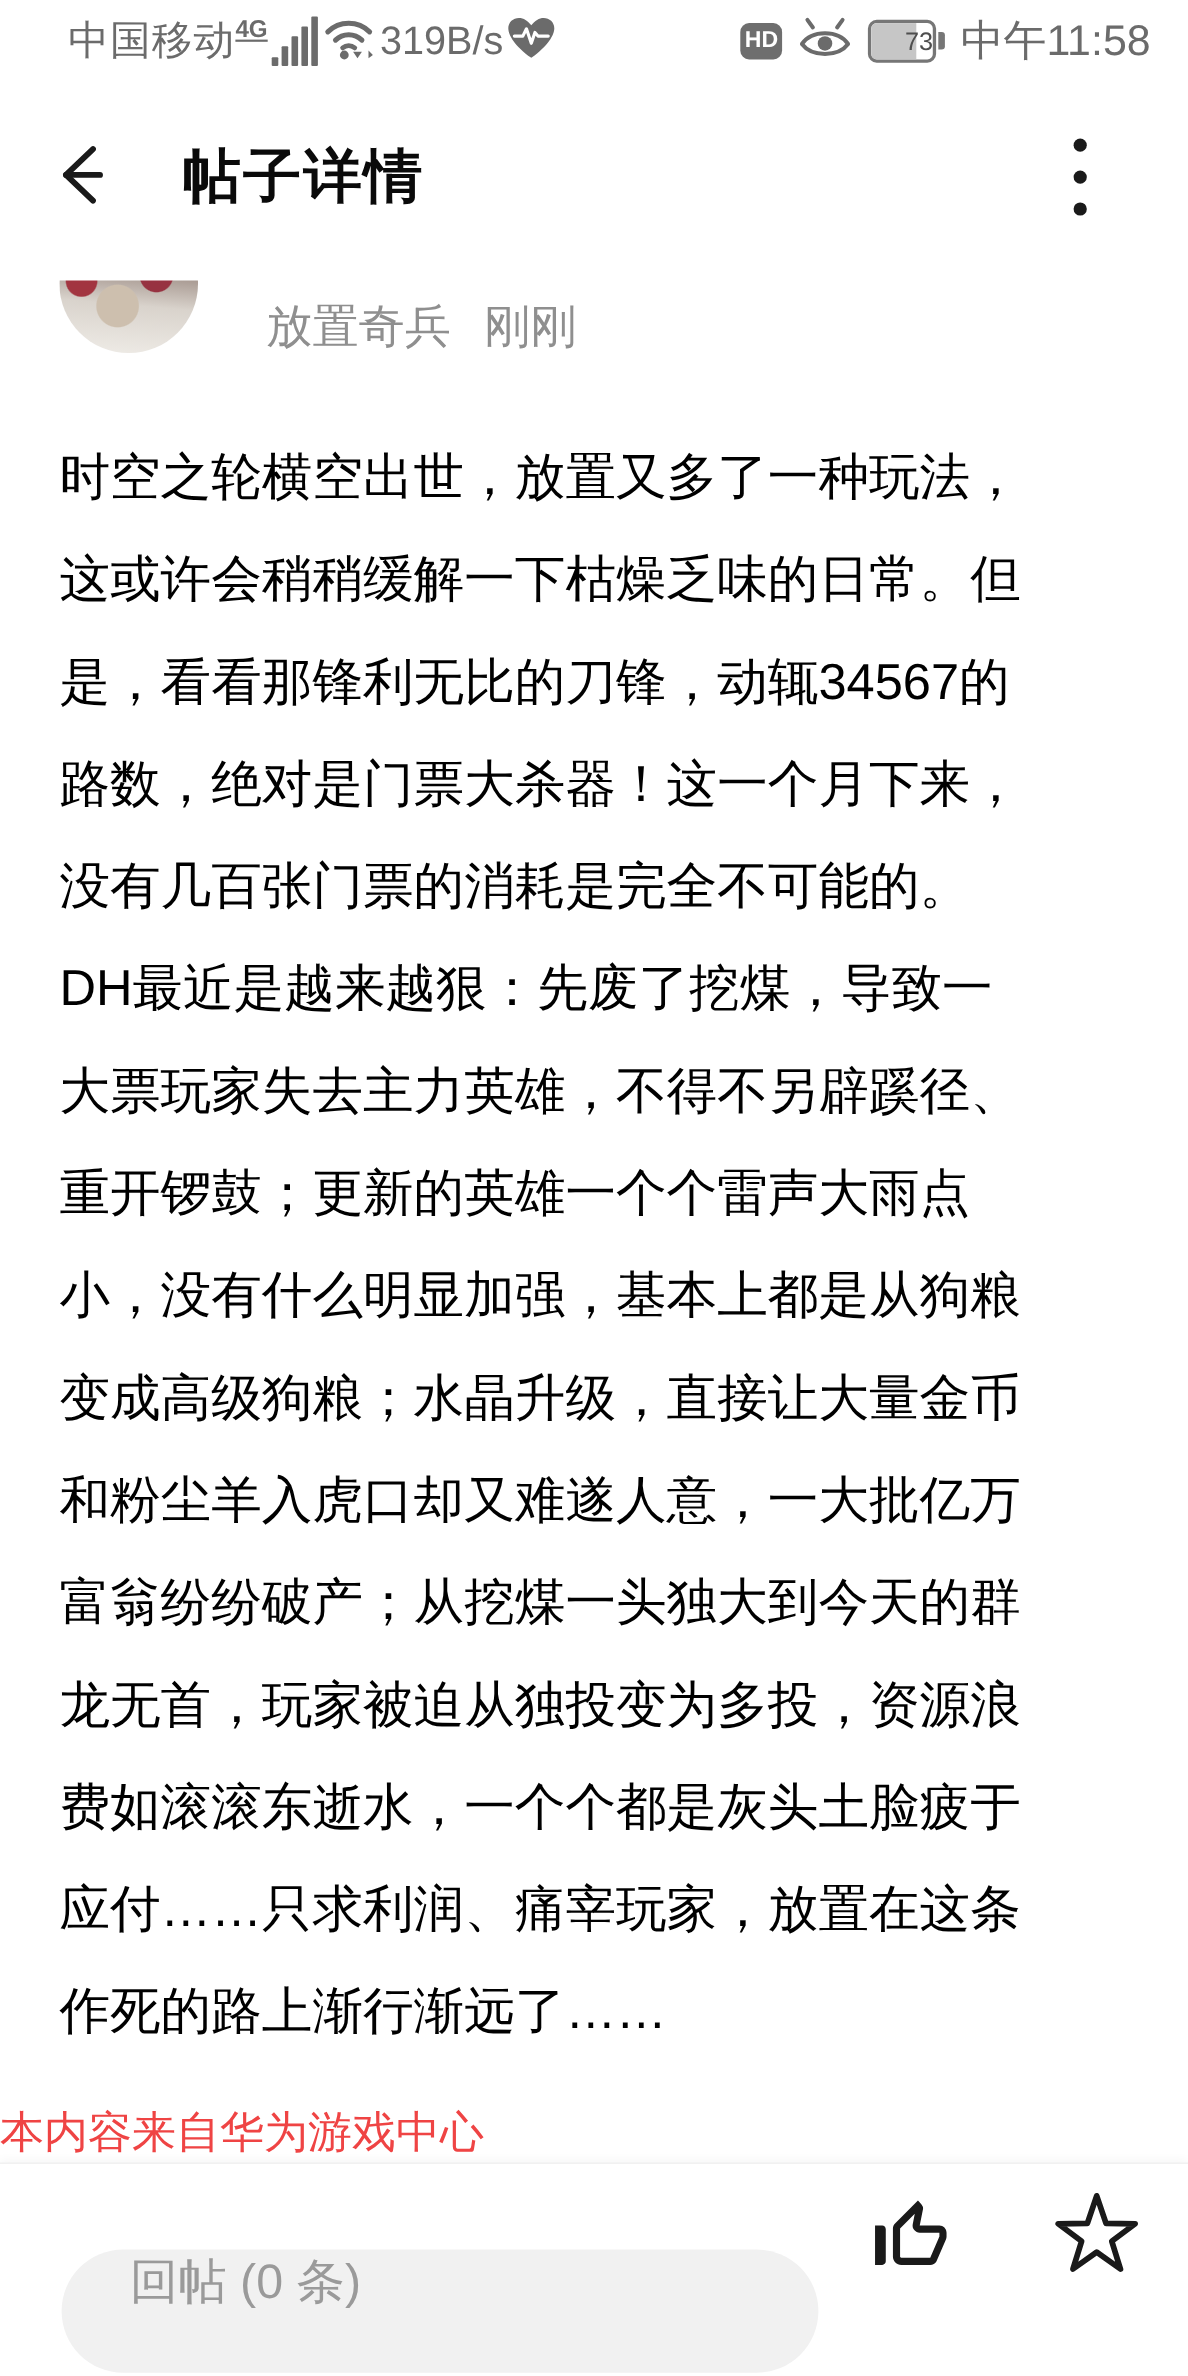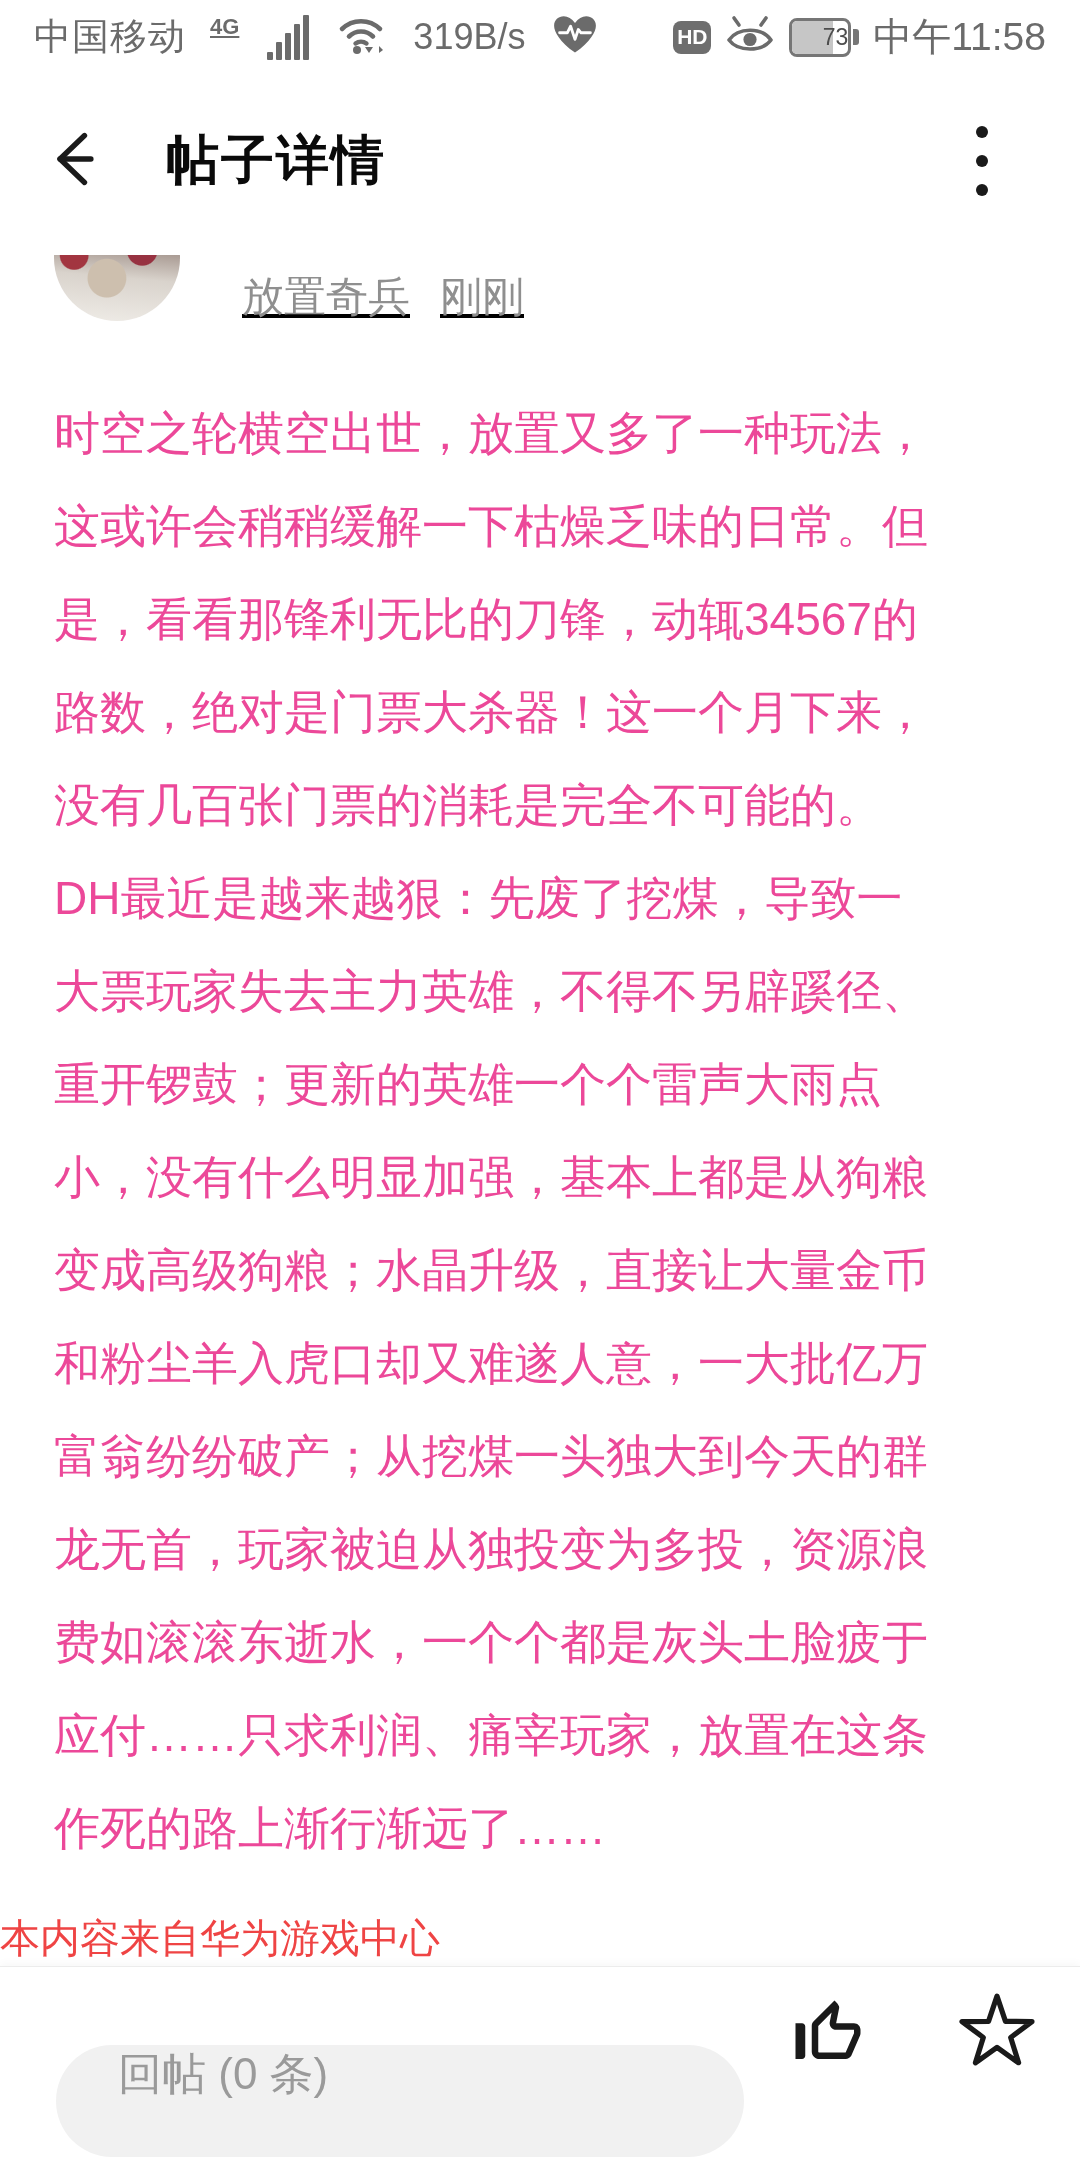--- a/index.html
+++ b/index.html
@@ -3,21 +3,21 @@
 <meta charset="utf-8">
 <style>
   html,body{margin:0;padding:0;background:#fff;}
   .screen{position:relative;width:1080px;height:2160px;background:#ffffff;overflow:hidden;
           font-family:"Liberation Sans","DejaVu Sans",sans-serif;}
 
   
   .status-bar{position:absolute;top:6px;left:0;right:0;height:62px;display:flex;align-items:center;
               padding:0 34px;color:#6b6b6b;}
   .sb-left,.sb-right{display:flex;align-items:center;}
-  .sb-left{gap:28px;}
+  .sb-left{gap:4px;margin-left:28px;}
   .sb-right{margin-left:auto;gap:14px;}
   .carrier{font-size:37px;letter-spacing:1px;}
   .net-badge{font-size:22px;font-weight:700;align-self:flex-start;margin:2px 0 0 -4px;text-decoration:underline;}
   .sig-bars{display:flex;align-items:flex-end;gap:3px;height:46px;}
   .sig-bars i{display:block;width:6px;background:#6b6b6b;border-radius:1px;}
   .speed{font-size:36px;}
   .hd-badge{width:38px;height:33px;background:#6e6e6e;border-radius:8px;color:#fff;
             font-size:21px;font-weight:800;display:flex;align-items:center;justify-content:center;}
   .battery{position:relative;display:flex;align-items:center;}
   .bat-body{position:relative;width:56px;height:33px;border:3px solid #767676;border-radius:8px;
@@ -31,32 +31,32 @@
   .header{position:absolute;top:70px;left:0;right:0;height:182px;display:flex;align-items:center;
           padding:0 40px;}
   .back-btn{width:72px;height:72px;display:flex;align-items:center;justify-content:center;cursor:pointer;}
   .page-title{margin-left:54px;font-size:53px;font-weight:700;color:#0a0a0a;letter-spacing:2px;}
   .kebab{margin-left:auto;margin-right:28px;width:60px;height:96px;display:flex;flex-direction:column;
          align-items:center;justify-content:center;gap:17px;cursor:pointer;}
   .kebab i{width:12px;height:12px;border-radius:50%;background:#1a1a1a;}
 
   
   .content{position:absolute;top:255px;left:0;right:0;bottom:193px;overflow:hidden;}
-  .author-row{display:flex;align-items:flex-start;padding-left:54px;height:68px;text-decoration:underline;}
+  .author-row{display:flex;align-items:flex-start;padding-left:54px;height:68px;}
   .avatar{width:126px;height:126px;border-radius:50%;margin-top:-60px;flex:0 0 auto;
     background:
       radial-gradient(circle at 30% 26%, #262122 0 19%, transparent 20%),
       radial-gradient(circle at 56% 18%, #332d2c 0 22%, transparent 23%),
       radial-gradient(circle at 16% 48%, #a23540 0 11%, transparent 12%),
       radial-gradient(circle at 70% 44%, #973241 0 13%, transparent 14%),
       radial-gradient(circle at 42% 66%, #cdbfae 0 17%, transparent 18%),
       linear-gradient(185deg,#575050 0%,#8d7a72 32%,#d9d3cc 64%,#efece7 100%);}
   .author-meta{display:flex;align-items:center;gap:30px;margin:14px 0 0 62px;
                font-size:42px;color:#8f8f8f;}
-  .post-body{margin:64px 50px 0 54px;font-size:46px;line-height:93px;color:#ec4899;
+  .post-body{margin:64px 50px 0 54px;font-size:46px;line-height:93px;color:#000000;
              white-space:pre-line;}
   .source-note{margin-top:36px;text-align:left;font-size:40px;color:#ef4444;}
 
   
   .reply-bar{position:absolute;left:0;right:0;bottom:0;height:193px;background:#fff;
              border-top:1px solid #ececec;box-shadow:0 -3px 8px rgba(0,0,0,0.03);}
   .reply-pill{position:absolute;left:56px;top:78px;width:688px;height:112px;border-radius:56px;
               background:#f1f1f1;display:flex;align-items:flex-start;padding-left:62px;
               box-sizing:border-box;cursor:text;}
   .reply-placeholder{font-size:44px;color:#9a9a9a;}

